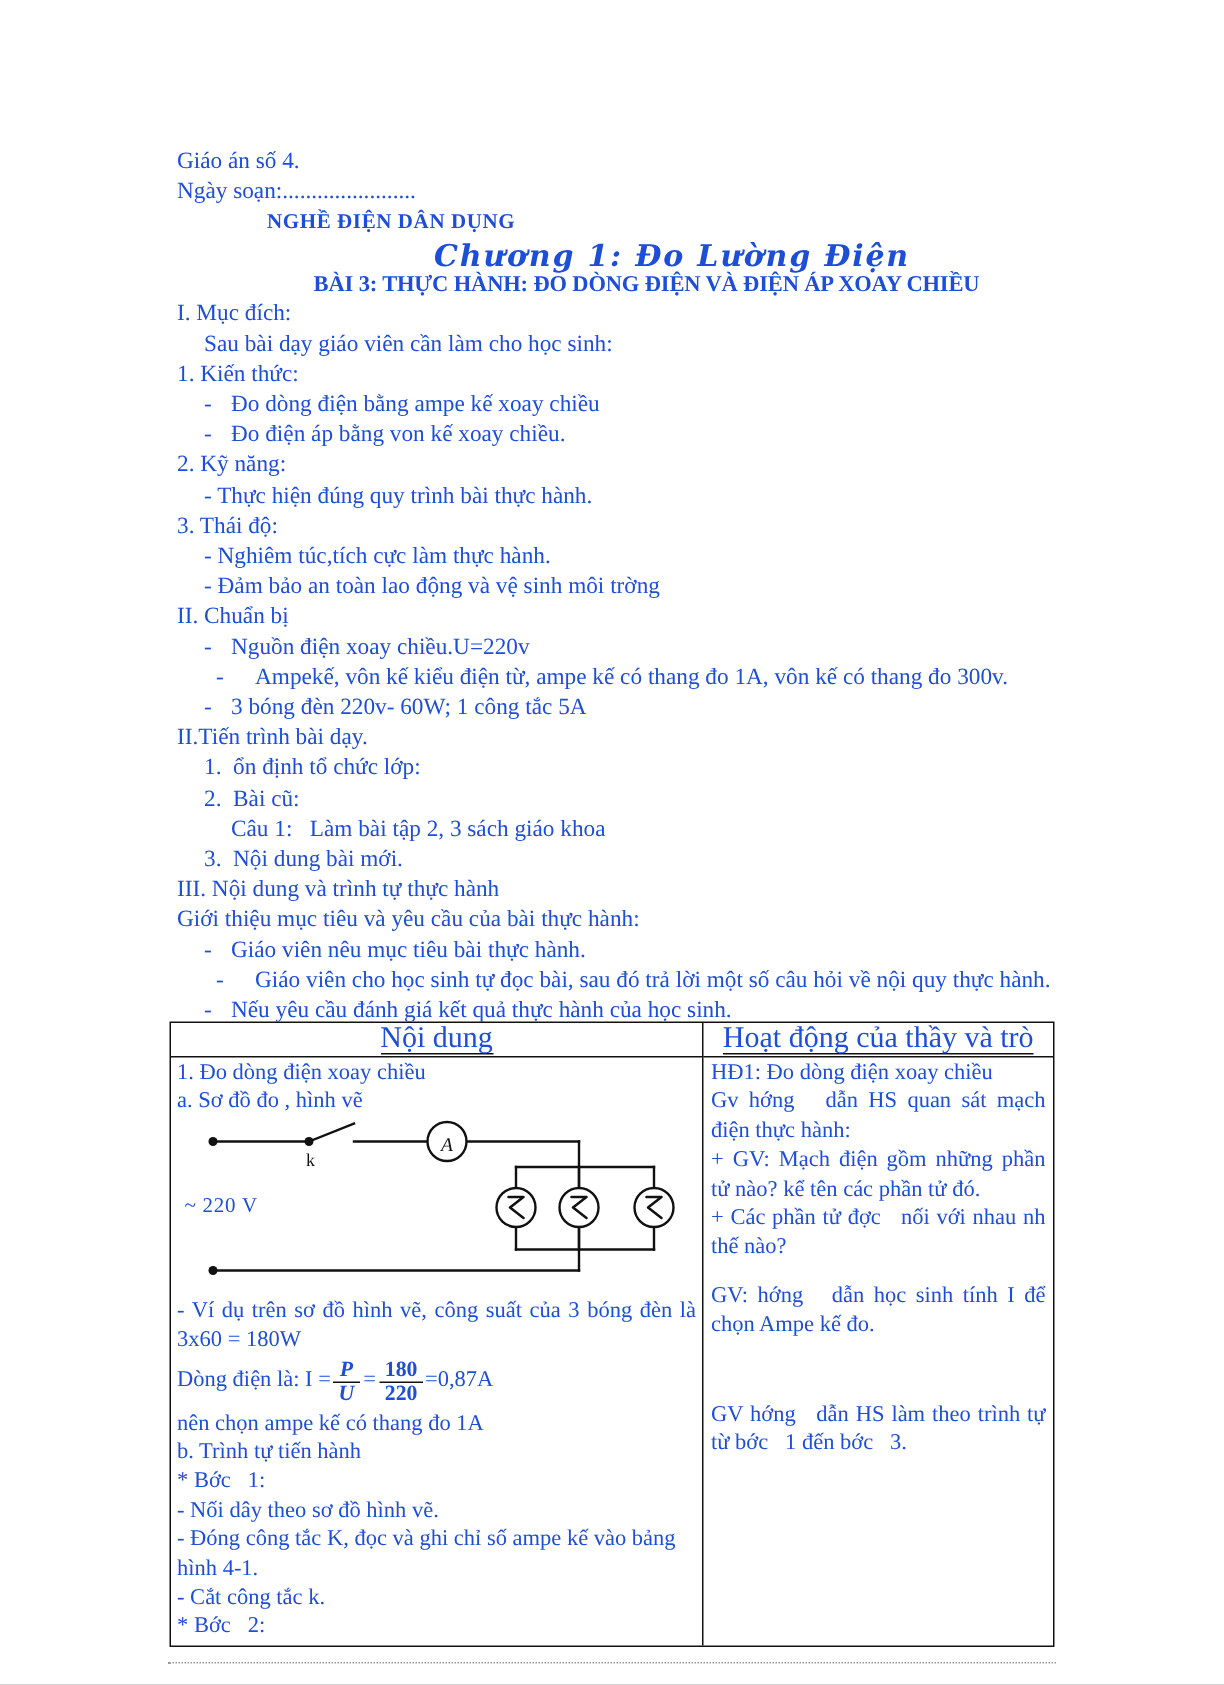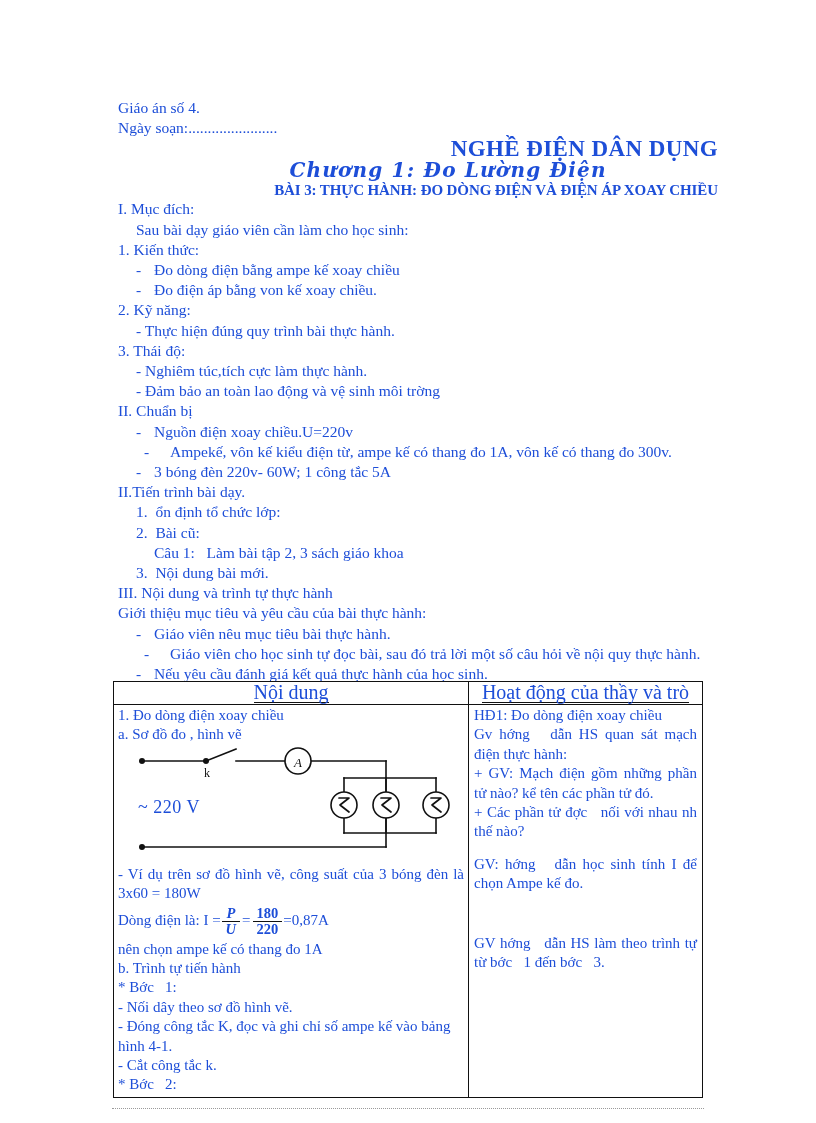--- a/index.html
+++ b/index.html
@@ -24,39 +24,39 @@
     width: 600px;
   }
   .ln {
     font-size: 15.5px;
     line-height: 20.2px;
     white-space: pre-wrap;
   }
 
   
   .title-main {
-    text-align: right;
-    font-size: 23px;
+    text-align: left;
+    font-size: 14px;
     font-weight: 700;
     letter-spacing: 0.4px;
     line-height: 22px;
     margin-left: 60px;
   }
   .title-script {
     text-align: center;
     font-size: 20px;
     font-weight: 700;
     font-style: italic;
     font-family: "DejaVu Serif", "Liberation Serif", serif;
     line-height: 21px;
     letter-spacing: 1.2px;
     margin-left: 60px;
   }
   .title-sub {
-    text-align: right;
+    text-align: center;
     font-size: 15px;
     font-weight: 700;
     line-height: 18px;
     letter-spacing: -0.1px;
     margin-left: 26px;
   }
 
   .indent1 { padding-left: 18px; }
   .indent2 { padding-left: 36px; }
   .indent-dash {
@@ -148,23 +148,23 @@
   
   .circuit {
     position: relative;
     width: 345px;
     height: 118px;
     margin: 0 0 2px 0;
   }
   .circuit svg { display: block; }
   .volt-label {
     position: absolute;
-    left: 20px;
+    left: 5px;
     top: 52px;
-    font-size: 18px;
+    font-size: 14px;
     letter-spacing: 0.5px;
     text-align: right;
   }
 
   .footer-dots {
     position: absolute;
     left: 112px;
     top: 1108px;
     width: 592px;
     border-top: 1.5px dotted #9a9a9a;

